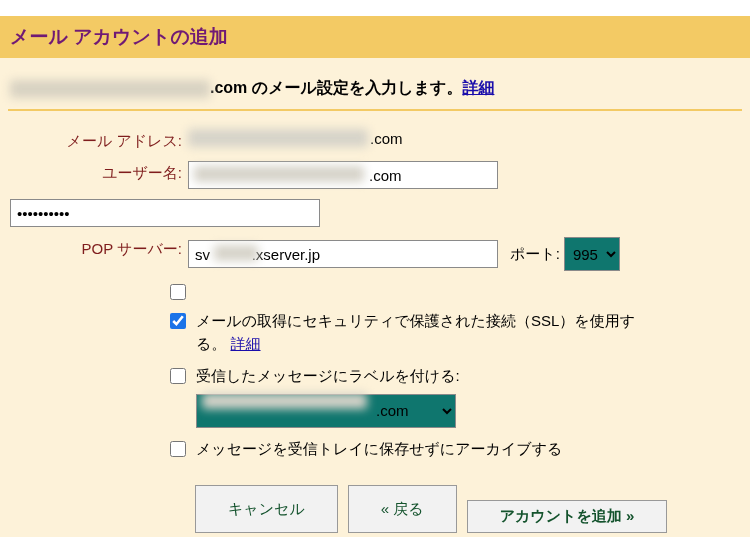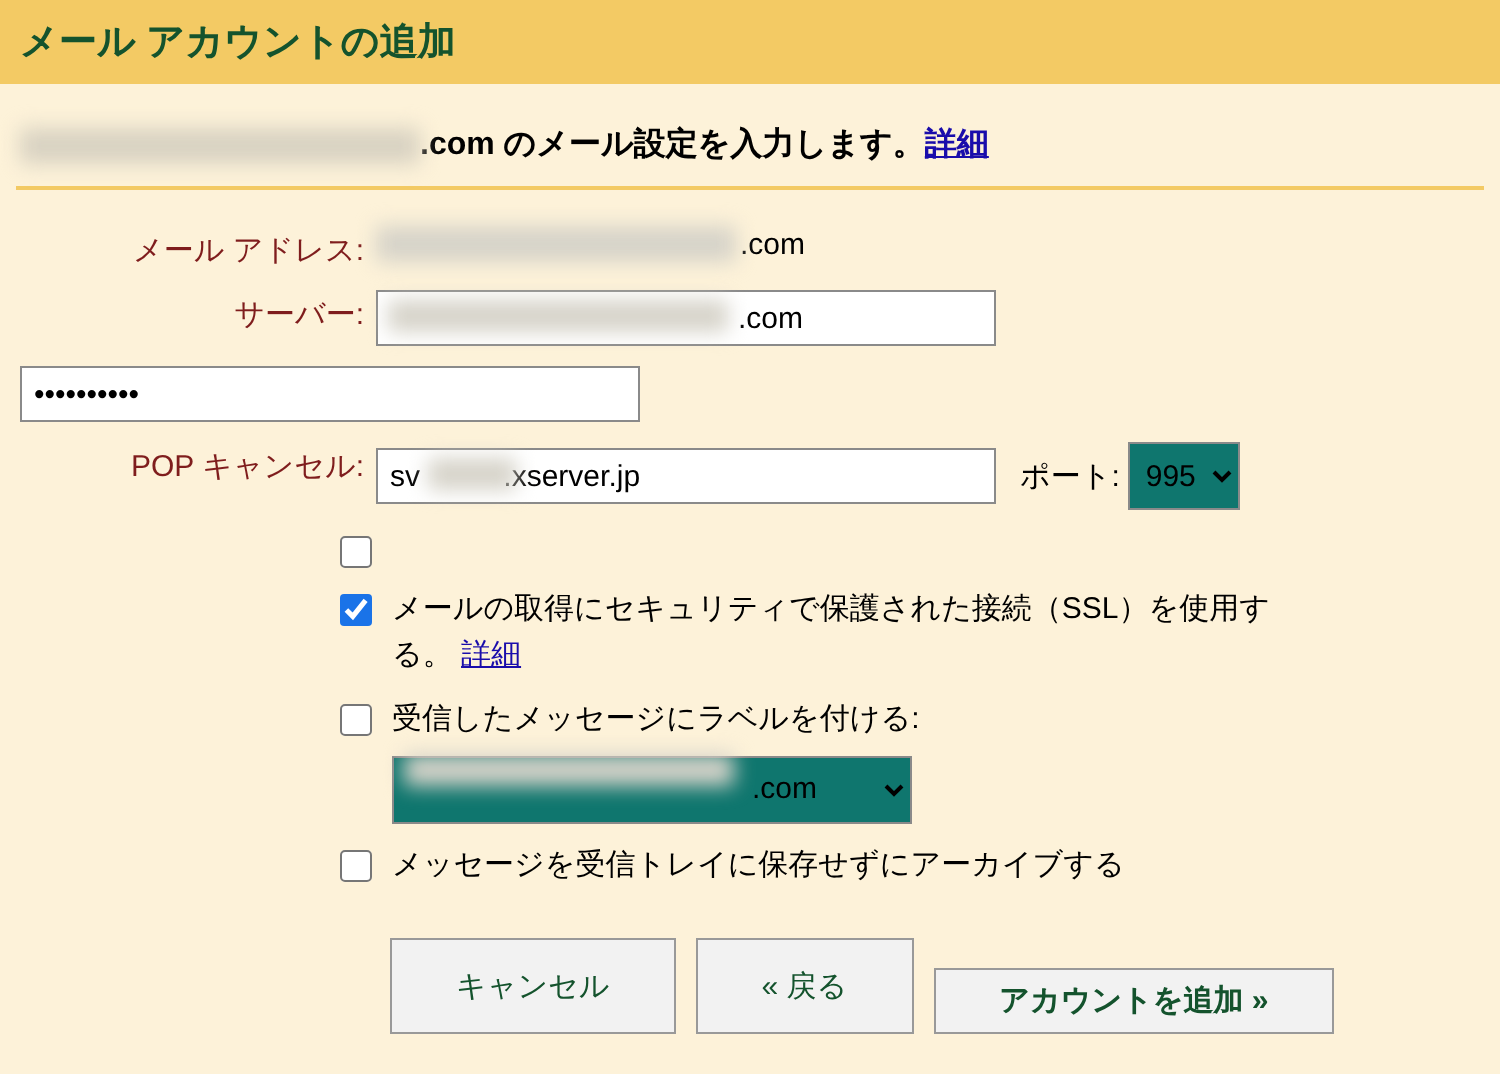--- a/index.html
+++ b/index.html
@@ -11,21 +11,22 @@
     .dialog {
       background: #fdf2d9;
       width: 750px;
       padding-bottom: 40px;
     }
     .header {
       background: #f3ca64;
       padding: 8px 10px;
       font-size: 19px;
       font-weight: bold;
-      color: #14532d;
+      color: #701a75;
+      margin-top: 16px;
     }
     .subtitle {
       padding: 20px 10px 10px 10px;
       font-size: 16px;
       font-weight: bold;
       color: #000;
     }
     .subtitle .blur {
       display: inline-block;
       filter: blur(5px);
@@ -193,37 +194,37 @@
 
     <div class="row">
       <div class="label-col">メール アドレス:</div>
       <div class="field-col">
         <span class="blur-inline" style="width:180px;"></span>
           <span>.com</span>
       </div>
     </div>
 
     <div class="row">
-      <div class="label-col">サーバー:</div>
+      <div class="label-col">ユーザー名:</div>
       <div class="field-col">
         <span class="input-blur-overlay">
           <input type="text" class="username" style="padding-left: 180px;" value=".com">
           <span class="blur-cover" style="width:170px;"></span>
         </span>
       </div>
     </div>
 
     <div class="row">
       <div class="field-col">
         <input type="password" class="password" value="••••••••••" style="">
       </div>
     </div>
 
     <div class="row">
-      <div class="label-col">POP キャンセル:</div>
+      <div class="label-col">POP サーバー:</div>
       <div class="field-col">
         <span class="input-blur-overlay">
           <input type="text" class="popserver" value="sv          .xserver.jp" style="">
           <span class="blur-cover" style="left:26px; width:44px;"></span>
         </span>
         <span class="port-label">ポート:</span>
         <select>
           <option>995</option>
         </select>
       </div>

